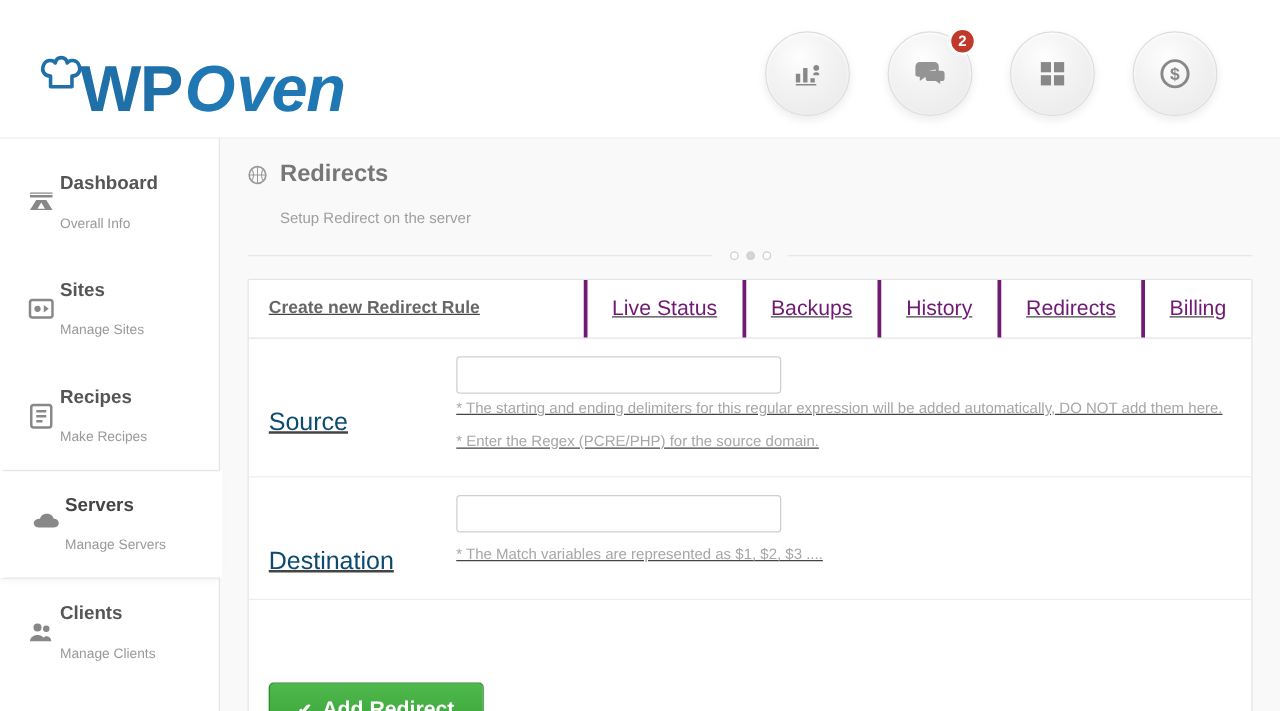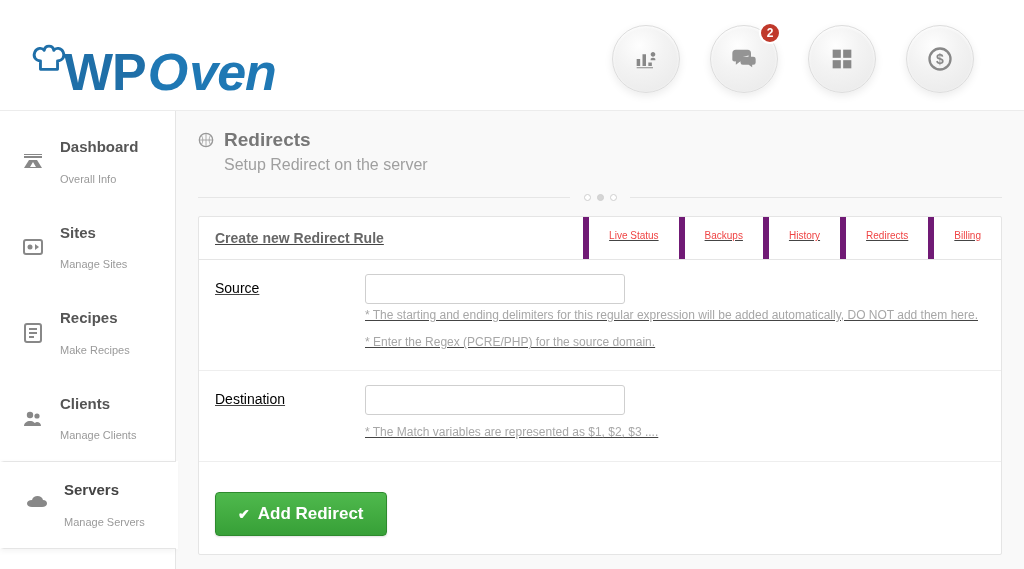--- a/index.html
+++ b/index.html
@@ -70,21 +70,20 @@
     border-top: 1px solid #ececec;
   }
   .sidebar {
     width: 175px;
     background:#fff;
     padding-top: 8px;
   }
   .nav-item {
     display:flex;
     align-items:center;
-    gap: 12px;
     padding: 20px 10px 20px 18px;
     cursor:pointer;
     color:#4a4a4a;
   }
   .nav-item .nicon { width: 30px; display:flex; justify-content:center; color:#888; }
   .nav-item .nicon svg { width:26px; height:24px; fill:#888; }
   .nav-item.active .nicon svg { fill:#888; }
   .nav-item .ntxt { display:flex; flex-direction:column; line-height:1.1; }
   .nav-item .ntxt .title { font-size:15px; font-weight:700; color:#555; }
   .nav-item .ntxt .sub { font-size:11px; color:#9a9a9a; margin-top:17px; }
@@ -108,21 +107,21 @@
     position:relative;
   }
 
   .page-head {
     display:flex; justify-content:space-between; align-items:flex-start;
   }
   .page-head-left { display:flex; gap:10px; }
   .ph-icon { margin-top:3px; color:#999; }
   .ph-icon svg { width:16px; height:16px; fill:#999; }
   .ph-title { font-size:19px; font-weight:700; color:#777; }
-  .ph-sub { font-size:16px; color:#9f9f9f; margin-top:5px; }
+  .ph-sub { font-size:12px; color:#9f9f9f; margin-top:16px; }
 
   .back-btn {
     background: linear-gradient(#fca32a, #f38f10);
     border:1px solid #dd7f09;
     color:#fff;
     font-weight:600;
     font-size:16px;
     padding: 9px 20px;
     border-radius:4px;
     cursor:pointer;
@@ -158,39 +157,40 @@
     display:flex;
     border-bottom:1px solid #e5e5e5;
   }
   .panel-title {
     flex: 1;
     padding: 13px 16px;
     font-size:14px; font-weight:700; color:#676767;
   }
   .tab {
     padding: 13px 20px;
-    font-size:10px;
-    color:#ef4444;
-    border-left:6px solid #701a75;
+    font-size:17px;
+    color:#701a75;
+    border-left:3px solid #701a75;
     cursor:pointer;
     white-space:nowrap;
   }
 
   .form-row {
     display:flex;
     padding: 14px 16px 18px 16px;
     border-bottom:1px solid #eee;
     gap: 10px;
   }
   .form-row.last { border-bottom:none;flex-direction:column; }
   .form-label {
     width: 140px;
-    font-size:14px;
-    color:#000000;
+    font-size:20px;
+    color:#0c4a6e;
     padding-top:6px;
+    margin-top:36px;
   }
   .form-field { flex:1; }
   .form-field input[type=text] {
     width: 260px;
     height: 30px;
     border:1px solid #cfcfcf;
     border-radius:3px;
     padding: 4px 8px;
     font-size:13px;
   }
@@ -283,42 +283,42 @@
           <svg viewBox="0 0 24 24">
             <rect x="4" y="3" width="16" height="18" rx="2" fill="none" stroke="#888" stroke-width="2"></rect>
             <path d="M8 8h8M8 12h8M8 16h5" stroke="#888" stroke-width="2"></path>
           </svg>
         </span>
         <span class="ntxt">
           <span class="title">Recipes</span>
           <span class="sub">Make Recipes</span>
         </span>
       </div>
+      <div class="nav-item active">
+        <span class="nicon">
+          <svg viewBox="0 0 24 24">
+            <path d="M7 14c-3 0-5-1.5-5-3.5S4 7 7 7c.5-2.5 3-4 5.5-4S17.5 4.5 18 7c2.5 0 4 1.5 4 3.5S20 14 17 14H7z"></path>
+          </svg>
+        </span>
+        <span class="ntxt">
+          <span class="title">Servers</span>
+          <span class="sub">Manage Servers</span>
+        </span>
+      </div>
       <div class="nav-item">
         <span class="nicon">
           <svg viewBox="0 0 24 24">
             <circle cx="9" cy="8" r="3.2"></circle>
             <circle cx="16" cy="9" r="2.6"></circle>
             <path d="M3 19c0-3 3-5 6-5s6 2 6 5H3zm11-3c.5-.6 1.4-1 2-1 2 0 4 1.3 4 4h-5"></path>
           </svg>
         </span>
         <span class="ntxt">
           <span class="title">Clients</span>
           <span class="sub">Manage Clients</span>
-        </span>
-      </div>
-      <div class="nav-item active">
-        <span class="nicon">
-          <svg viewBox="0 0 24 24">
-            <path d="M7 14c-3 0-5-1.5-5-3.5S4 7 7 7c.5-2.5 3-4 5.5-4S17.5 4.5 18 7c2.5 0 4 1.5 4 3.5S20 14 17 14H7z"></path>
-          </svg>
-        </span>
-        <span class="ntxt">
-          <span class="title">Servers</span>
-          <span class="sub">Manage Servers</span>
         </span>
       </div>
     </nav>
 
   <div class="content">
 
     <div class="page-head">
       <div class="page-head-left">
         <span class="ph-icon">
           <svg viewBox="0 0 24 24">

